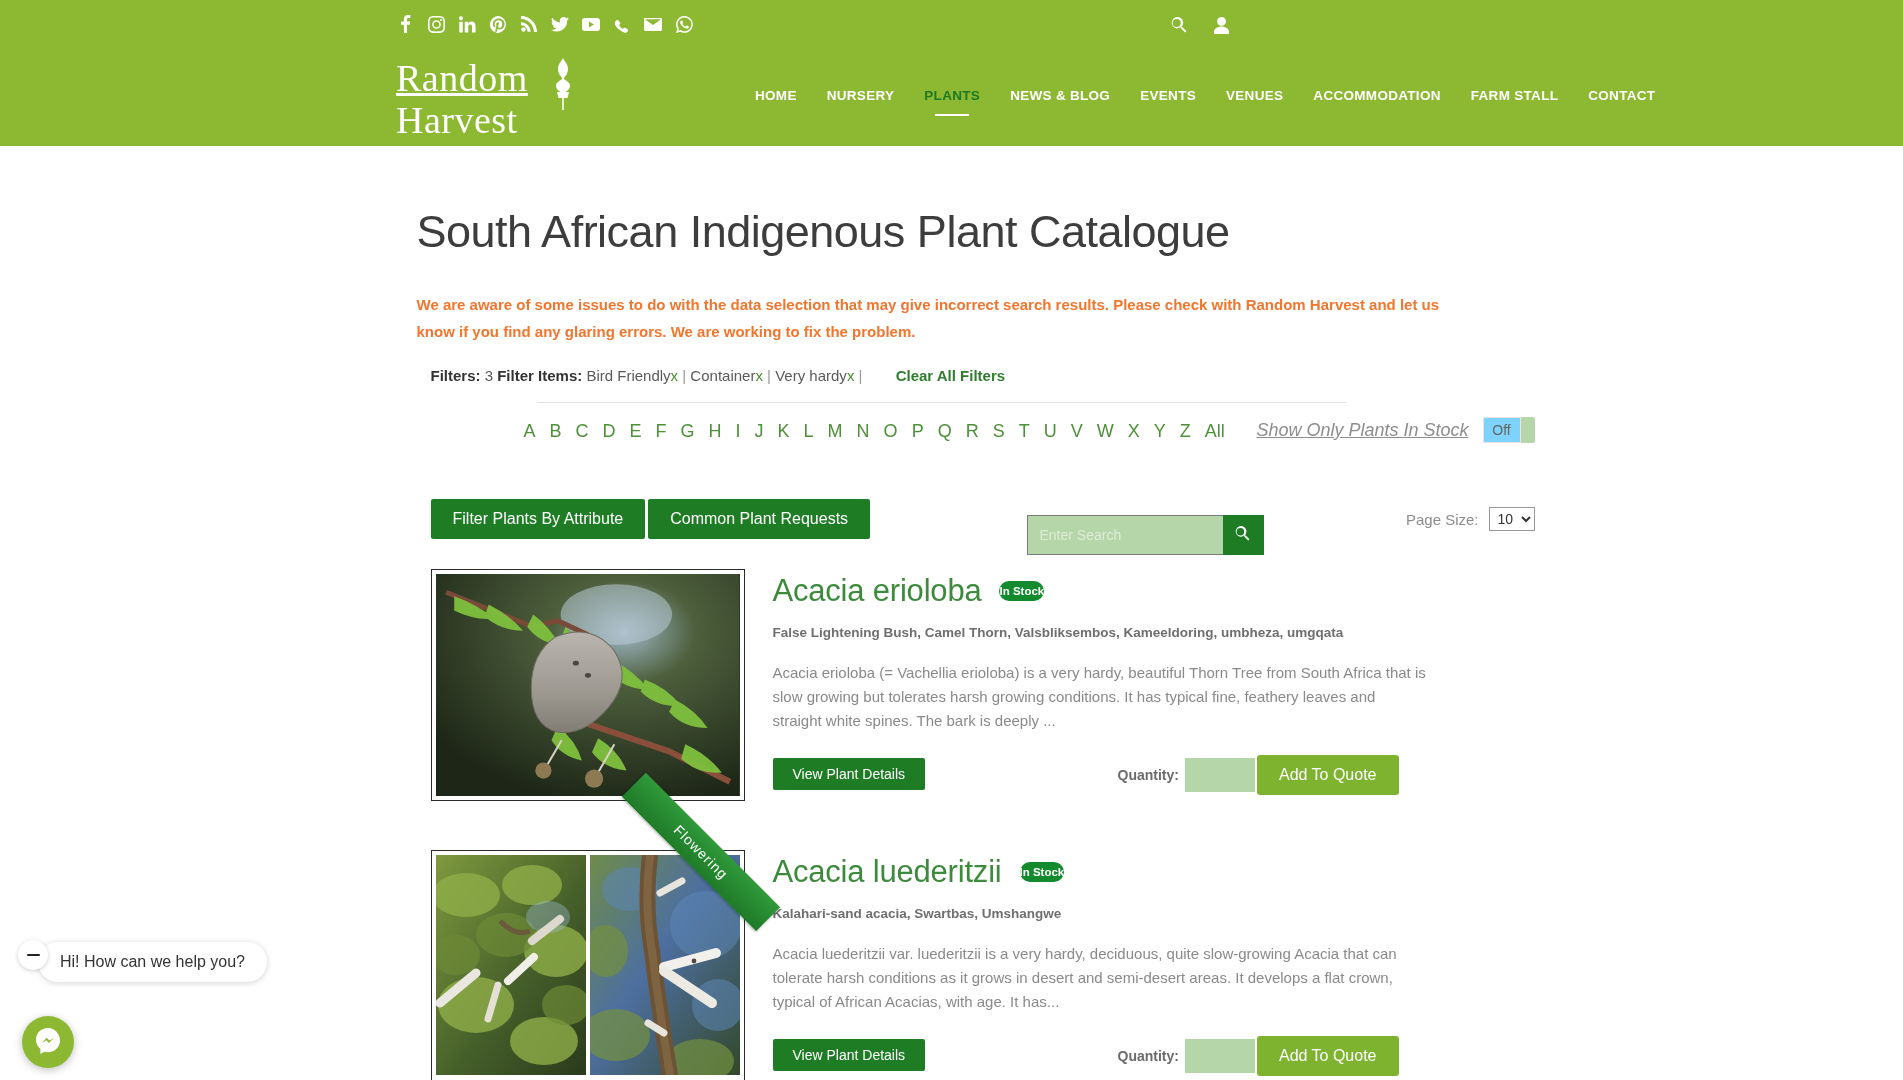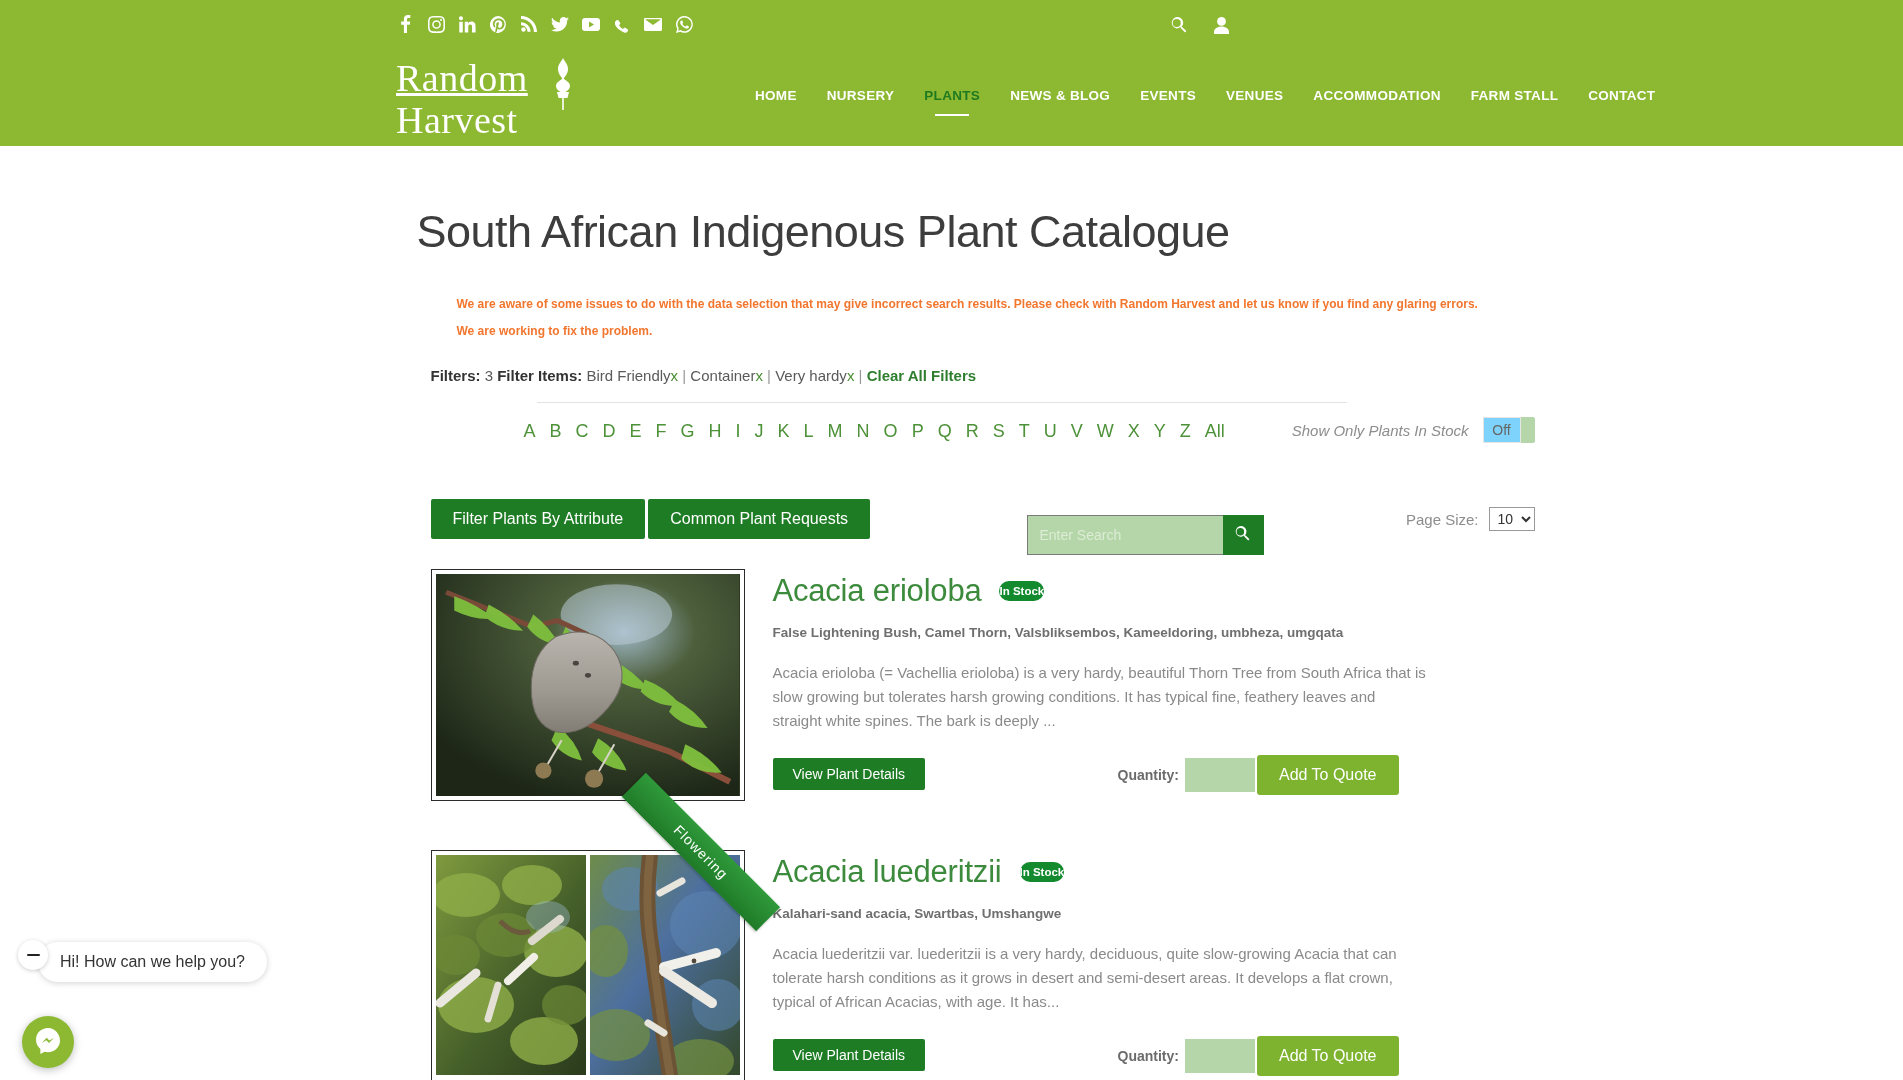--- a/index.html
+++ b/index.html
@@ -91,36 +91,35 @@
     font-size:45px;
     color:#3d3d3d;
     letter-spacing:-0.5px;
     margin:0;
     padding:60px 0 0 0;
     white-space:nowrap;
   }
   .warning {
     color:#f2762e;
     font-weight:bold;
-    font-size:12px;
+    font-size:15px;
     line-height:27px;
     margin-top:33px;
     max-width:1050px;
-    margin-left:40px;
   }
   .filters-line {
     margin-top:22px;
     font-size:15px;
     color:#5a5a5a;
     padding-left:14px;
   }
   .filters-line b { color:#333; }
   .filters-line .xlink { color:#4a8f32; cursor:pointer; }
   .filters-line .sep { color:#999; }
-  .filters-line .clear { color:#2f7d2f; font-weight:bold; cursor:pointer; }
+  .filters-line .clear { color:#2f7d2f; font-weight:bold; cursor:pointer;margin-left:29px; }
 
   .rule {
     margin:18px 0 0 120px;
     width:810px; height:1px; background:#e3e3e3;
   }
 
   .alpha-row {
     margin-top:18px;
     position:relative;
     height:36px;
@@ -135,21 +134,21 @@
     text-decoration:none;
     padding:0 7px;
     cursor:pointer;
     font-weight:400;
   }
   .stock-toggle-wrap {
     position:absolute; right:-48px; top:-4px;
     display:flex; align-items:center; gap:14px;
   }
   .stock-label {
-    font-style:italic; color:#8d8d8d; font-size:15px;
+    font-style:italic; color:#8d8d8d; font-size:18px;text-decoration:underline;
   }
   .toggle {
     width:52px; height:26px;
     background:#b5d6a8;
     border-radius:2px;
     position:relative;
     cursor:pointer;
     display:flex; align-items:center;
   }
   .toggle .knob {

